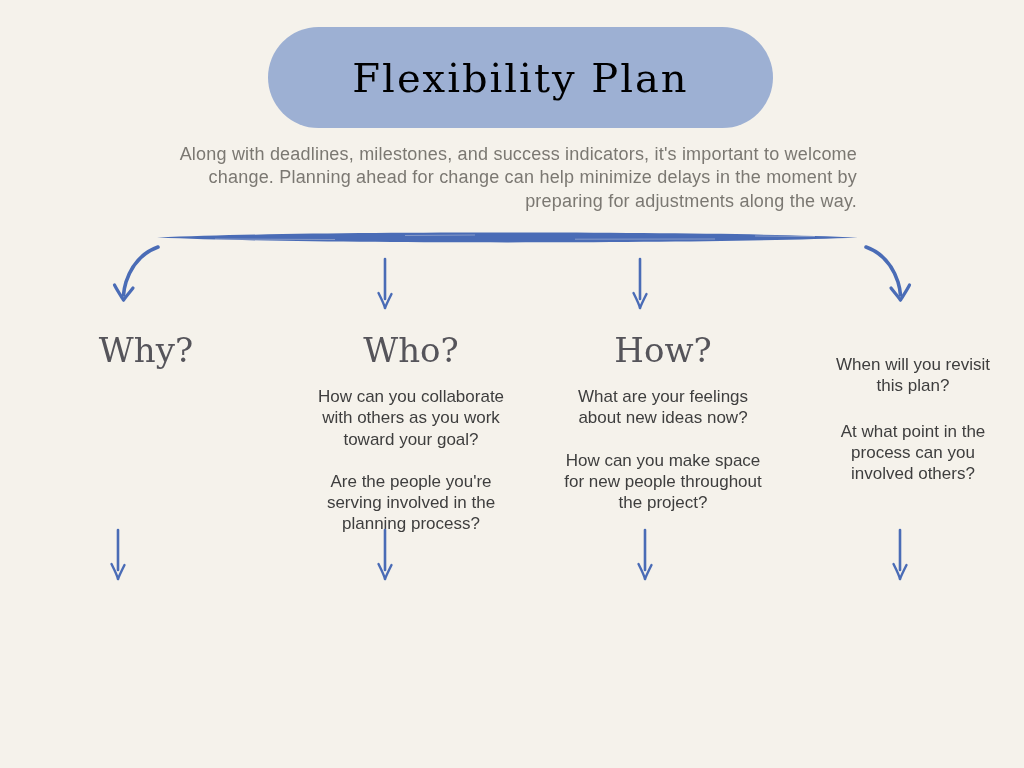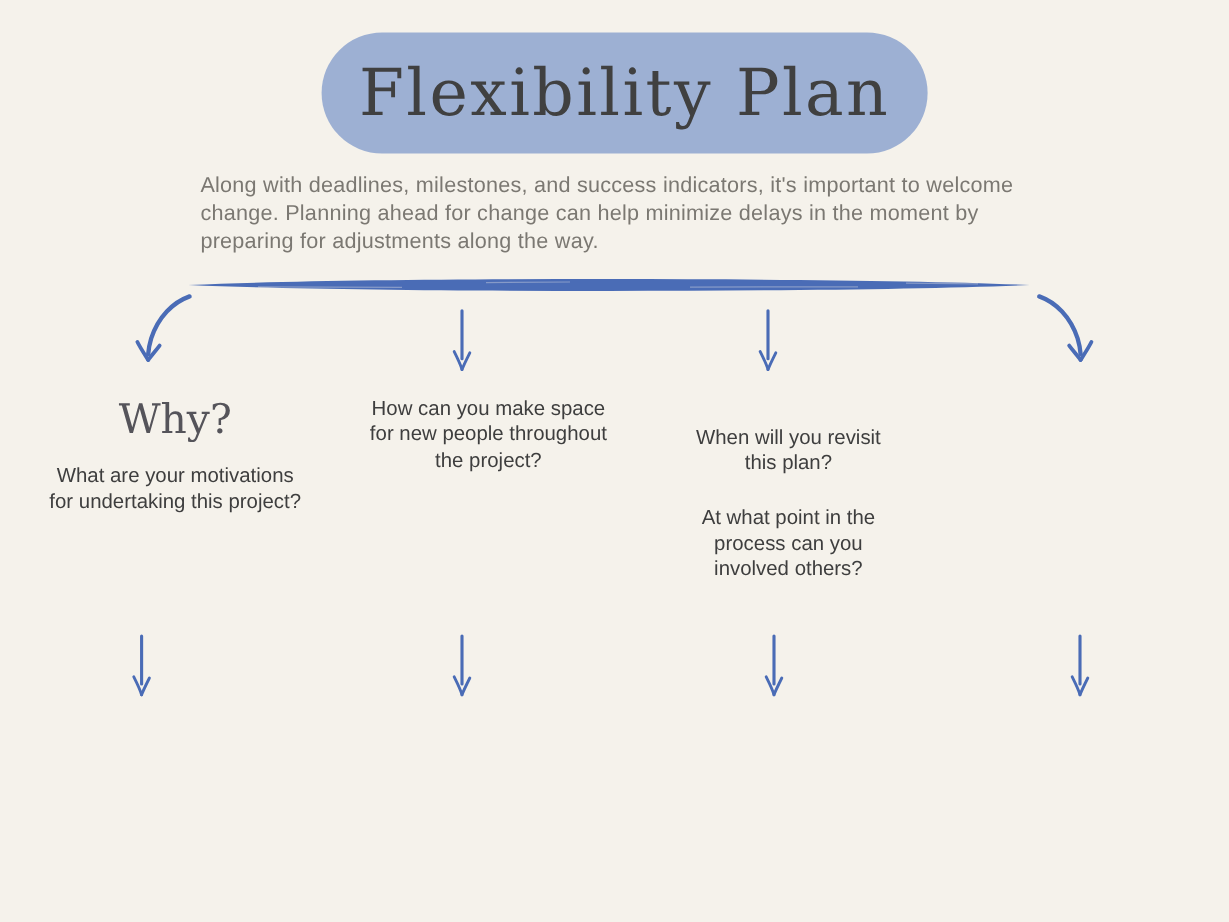--- a/index.html
+++ b/index.html
@@ -15,29 +15,29 @@
     position: absolute; left: 268px; top: 27px;
     width: 505px; height: 101px;
     background: #9db0d3;
     border-radius: 52px;
     display: flex; align-items: center; justify-content: center;
   }
   .pill h1 {
     margin: 0;
     font-family: "DejaVu Serif", serif;
     font-weight: 400;
-    font-size: 54px;
+    font-size: 40px;
     letter-spacing: 2px;
-    color: #404040;
+    color: #000000;
   }
   .subtitle {
     position: absolute; top: 143px; left: 512px;
     transform: translateX(-50%);
     width: 690px; margin: 0;
-    text-align: left;
+    text-align: right;
     font-size: 18px; line-height: 1.3;
     letter-spacing: 0.2px;
     color: #7b7872;
   }
   .brush { position: absolute; left: 155px; top: 231px; }
   .arrow { position: absolute; }
   .a-curve-left  { left: 108px; top: 244px; }
   .a-straight-1  { left: 374px; top: 257px; }
   .a-straight-2  { left: 629px; top: 257px; }
   .a-curve-right { left: 862px; top: 244px; }
@@ -113,23 +113,29 @@
 
 <svg class="arrow a-curve-right" width="54" height="62" viewBox="0 0 54 62">
   <path class="stroke" stroke-width="3.6" d="M4,3 C18,8 30,20 36,38 C37.5,43 38.2,47 38.5,51"></path>
   <path class="stroke" stroke-width="3.2" d="M47.5,41 C45,46 41,52 38.5,56"></path>
   <path class="stroke" stroke-width="3.2" d="M29,44 C32,48 36,52.5 38.5,56"></path>
 </svg>
 
 <div class="columns">
   <section class="col col-why">
     <h2>Why?</h2>
-    <p class="q">What are your motivations for undertaking this project?</p>
+  </section>
+  <section class="col col-who">
+    <h2>Who?</h2>
+    <p class="q">How can you collaborate with others as you work toward your goal?</p>
+    <p class="q">Are the people you're serving involved in the planning process?</p>
   </section>
   <section class="col col-how">
+    <h2>How?</h2>
+    <p class="q">What are your feelings about new ideas now?</p>
     <p class="q">How can you make space for new people throughout the project?</p>
   </section>
   <section class="col col-when">
     <p class="q">When will you revisit this plan?</p>
     <p class="q">At what point in the process can you involved others?</p>
   </section>
 </div>
 
 <svg class="arrow b-arrow-1" width="22" height="56" viewBox="0 0 22 56">
   <path class="stroke" stroke-width="2.6" d="M11,2 L11,42"></path>

